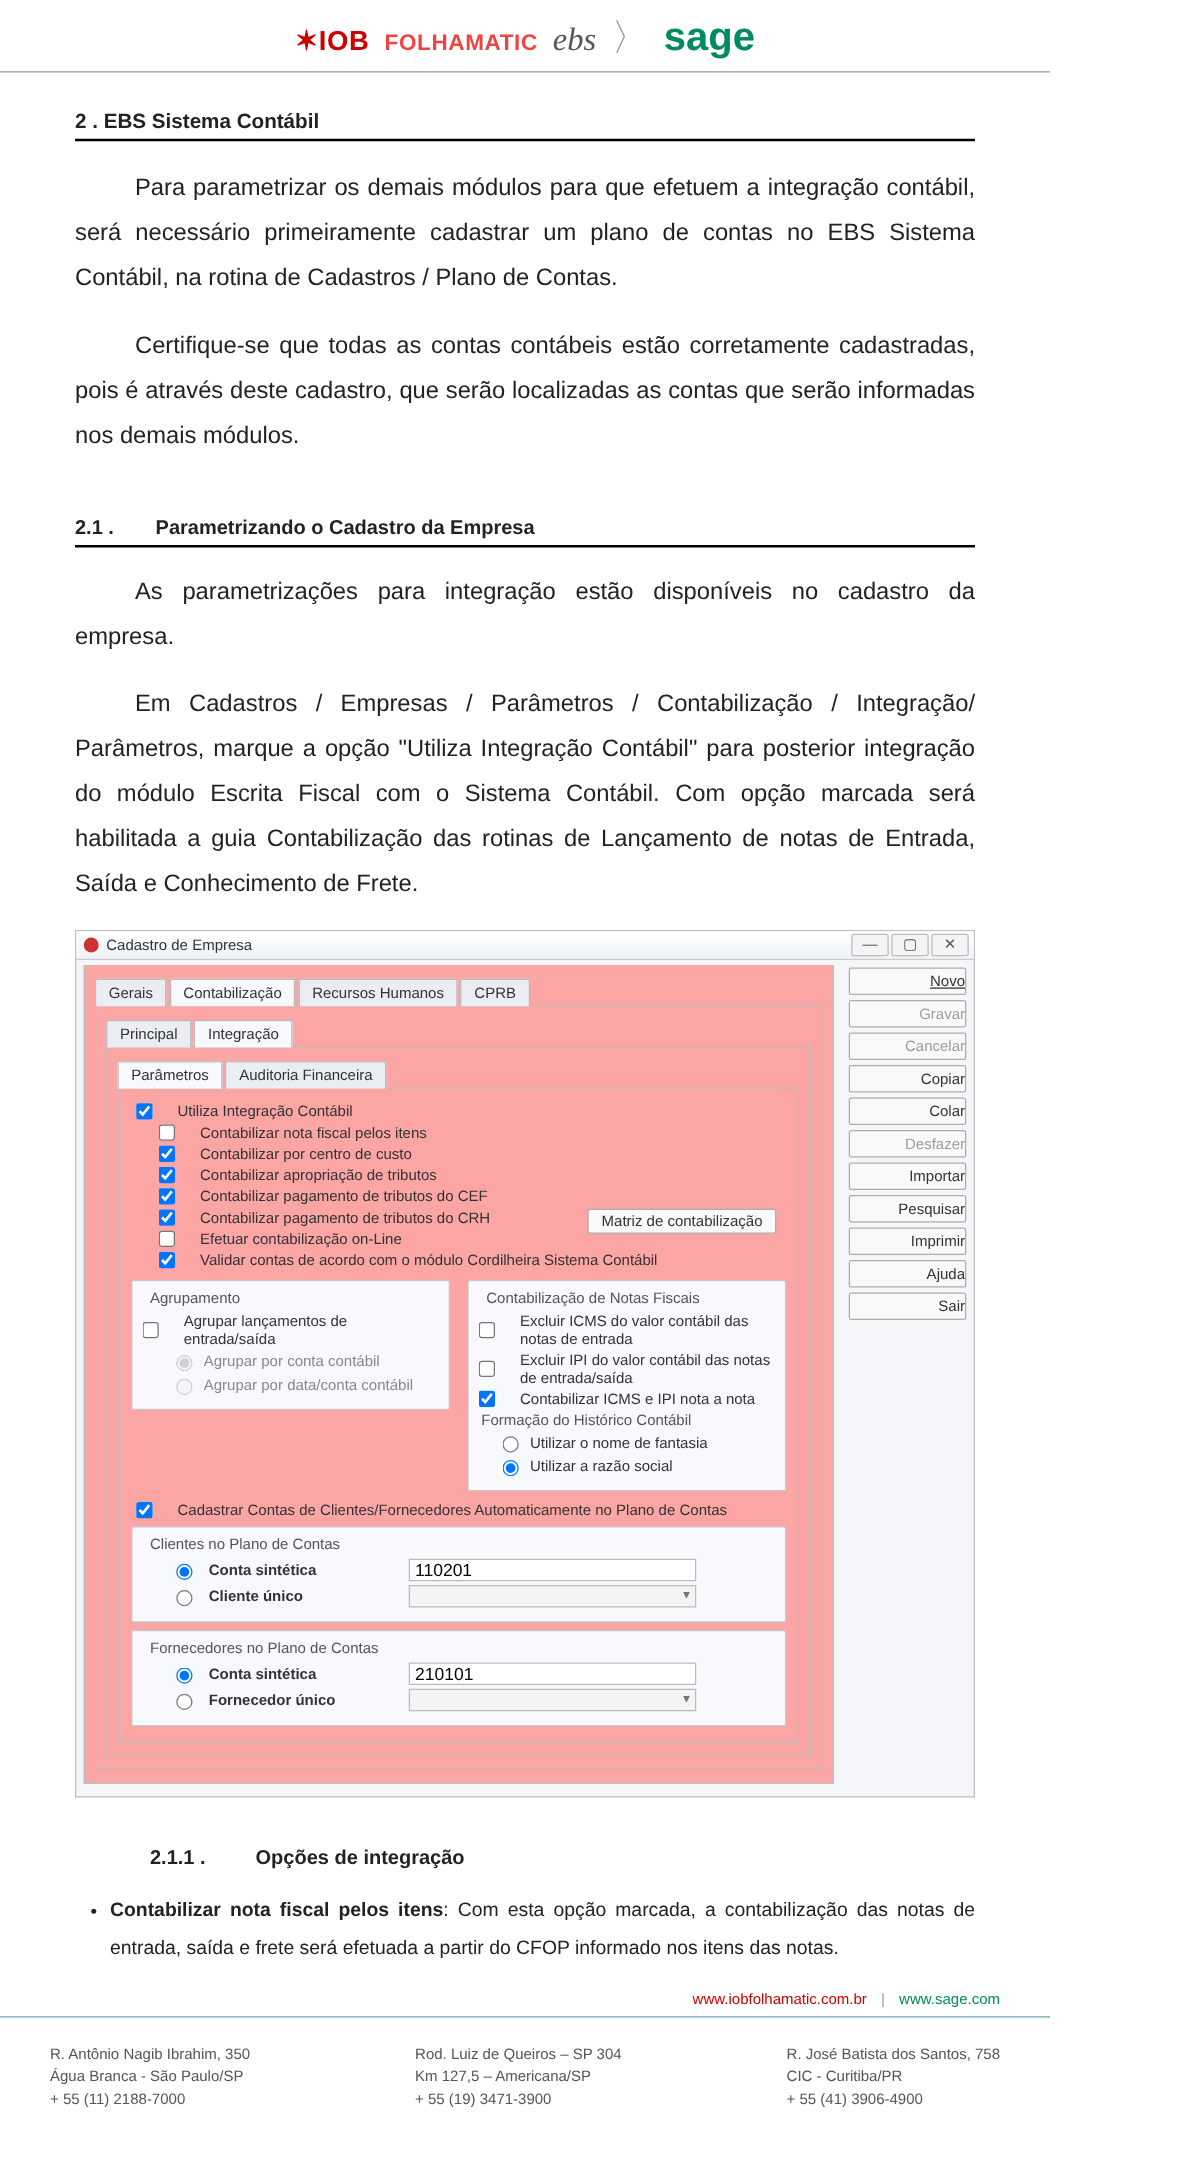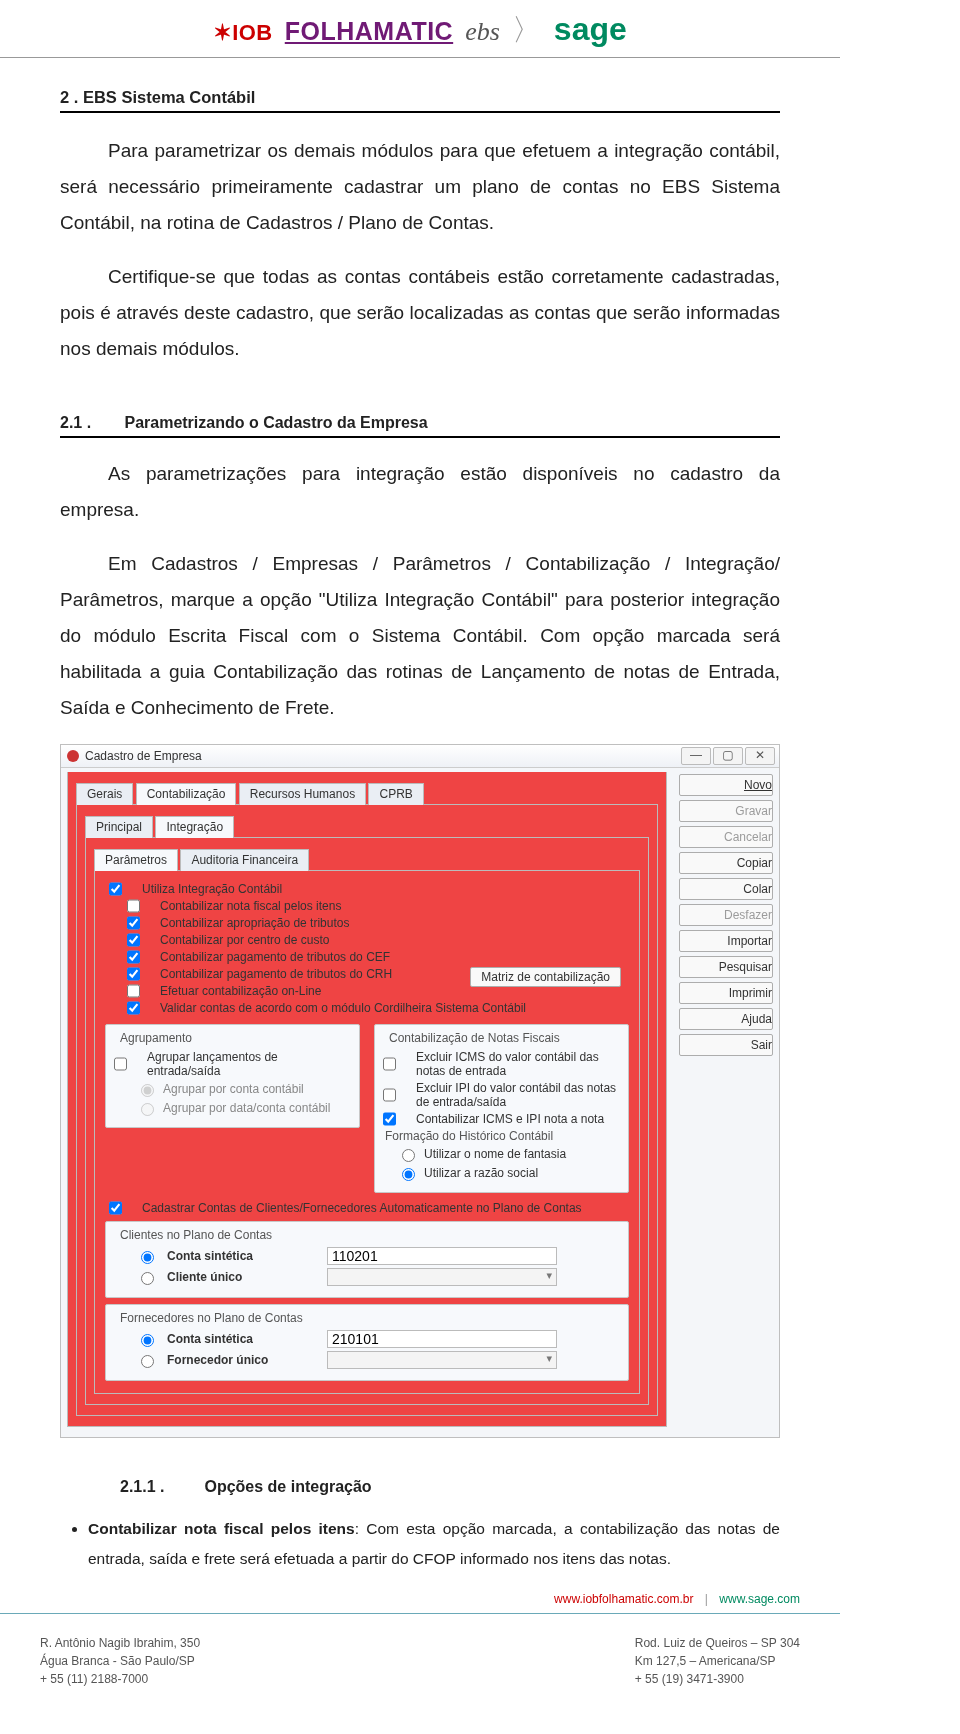--- a/index.html
+++ b/index.html
@@ -19,21 +19,21 @@
   }
   .logo-row {
     display: flex;
     justify-content: center;
     align-items: baseline;
     gap: 12px;
     padding-bottom: 6px;
   }
   .logo-iob { color: #c00; font-weight: bold; font-size: 22px; letter-spacing: 0.5px; }
   .logo-iob .ast { color: #c00; }
-  .logo-folha { color: #701a75; font-weight: 900; font-size: 25px; letter-spacing: 0.5px; text-decoration: underline; }
+  .logo-folha { color: #ef4444; font-weight: 900; font-size: 18px; letter-spacing: 0.5px; }
   .logo-ebs { color: #555; font-family: Georgia, serif; font-style: italic; font-size: 26px; }
   .logo-ket { color: #999; font-size: 30px; font-weight: 300; }
   .logo-sage { color: #008a60; font-weight: bold; font-size: 32px; font-family: Arial, sans-serif; }
   .content { padding: 30px 60px 10px 60px; }
   .h2 { font-weight: bold; font-size: 16.5px; border-bottom: 2px solid #000; padding-bottom: 4px; margin: 0 0 20px 0; }
   .p { font-size: 19px; line-height: 1.9; text-align: justify; margin: 0 0 18px 0; }
   .p.indent { text-indent: 48px; }
   .h3 { font-weight: bold; font-size: 16px; border-bottom: 2px solid #000; padding-bottom: 4px; margin: 46px 0 18px 0; }
   .h3 .num { display:inline-block; width: 60px; }
   .h4 { font-weight: bold; font-size: 16px; margin: 40px 0 18px 60px; }
@@ -63,21 +63,21 @@
   .app-body { display:flex; }
   .app-left { flex:1; padding: 4px 6px 10px 6px; }
   .app-right { width: 106px; padding: 6px 6px; display:flex; flex-direction:column; gap:4px; }
   .sidebtn { border:1px solid #adadad; background:#f9f9f9; border-radius:2px; text-align:right; padding:3px 0; font-size:12px; color:#333; }
   .sidebtn.dis { color:#9c9c9c; }
   .sidebtn .u { text-decoration: underline; }
   .tabs { border-bottom:1px solid #bbb; margin-top:2px; position:relative; }
   .tabs.lvl2 { margin-top:4px; }
   .tab { display:inline-block; padding:3px 10px 4px 10px; border:1px solid #bbb; border-bottom:none; background:#eaeef4; margin-right:-1px; position:relative; top:1px; color:#333; }
   .tab.active { background:#f7f9fc; font-weight:normal; z-index:2; }
-  .panel { border:1px solid #bbb; border-top:none; padding:8px 10px 12px 10px; background:#ef4444; }
+  .panel { border:1px solid #bbb; border-top:none; padding:8px 10px 12px 10px; background:#fca5a5; }
   .panel.inner { margin-top:0; }
   .chk { display:flex; gap:20px; margin:3px 0; padding-left:4px;}
   .chk input { margin:0; }
   .chk.ind1 { padding-left: 22px; }
   .rad { display:flex; align-items:center; gap:6px; margin:3px 0; padding-left:22px;}
   .group { border:1px solid #c8c8c8; border-radius:2px; margin:6px 0 0 0; padding:6px 8px 8px 8px; background:#f7f9fc; }
   .group .legend { font-size:12px; color:#555; margin:-14px 0 2px 2px; background:#f7f9fc; display:inline-block; padding:0 4px; position:relative; }
   .tworow { display:flex; gap:14px; }
   .colh { flex:1; }
   .conta-row { display:flex; align-items:center; gap:10px; margin:3px 0 3px 22px;}
@@ -164,25 +164,25 @@
                   <div class="chk">
                       <input type="checkbox" checked="" style="">
                       <span>Utiliza Integração Contábil</span>
                     </div>
                   <div class="chk ind1">
                       <input type="checkbox" style="">
                       <span>Contabilizar nota fiscal pelos itens</span>
                     </div>
                   <div class="chk ind1">
                       <input type="checkbox" checked="" style="">
+                      <span>Contabilizar por centro de custo</span>
+                    </div>
+                  <div class="chk ind1">
+                      <input type="checkbox" checked="" style="">
                       <span>Contabilizar apropriação de tributos</span>
-                    </div>
-                  <div class="chk ind1">
-                      <input type="checkbox" checked="" style="">
-                      <span>Contabilizar por centro de custo</span>
                     </div>
                   <div class="chk ind1">
                       <input type="checkbox" checked="" style="">
                       <span>Contabilizar pagamento de tributos do CEF</span>
                     </div>
                   <div class="chk ind1">
                       <input type="checkbox" checked="" style="">
                       <span>Contabilizar pagamento de tributos do CRH</span>
                     </div>
                   <div class="chk ind1">
@@ -318,15 +318,20 @@
     <div class="col">
       <div>R. Antônio Nagib Ibrahim, 350</div>
       <div>Água Branca - São Paulo/SP</div>
       <div>+ 55 (11) 2188-7000</div>
     </div>
     <div class="col">
       <div>Rod. Luiz de Queiros – SP 304</div>
       <div>Km 127,5 – Americana/SP</div>
       <div>+ 55 (19) 3471-3900</div>
     </div>
+    <div class="col">
+      <div>R. José Batista dos Santos, 758</div>
+      <div>CIC - Curitiba/PR</div>
+      <div>+ 55 (41) 3906-4900</div>
+    </div>
   </div>
 
 </div>
 
 </body></html>

